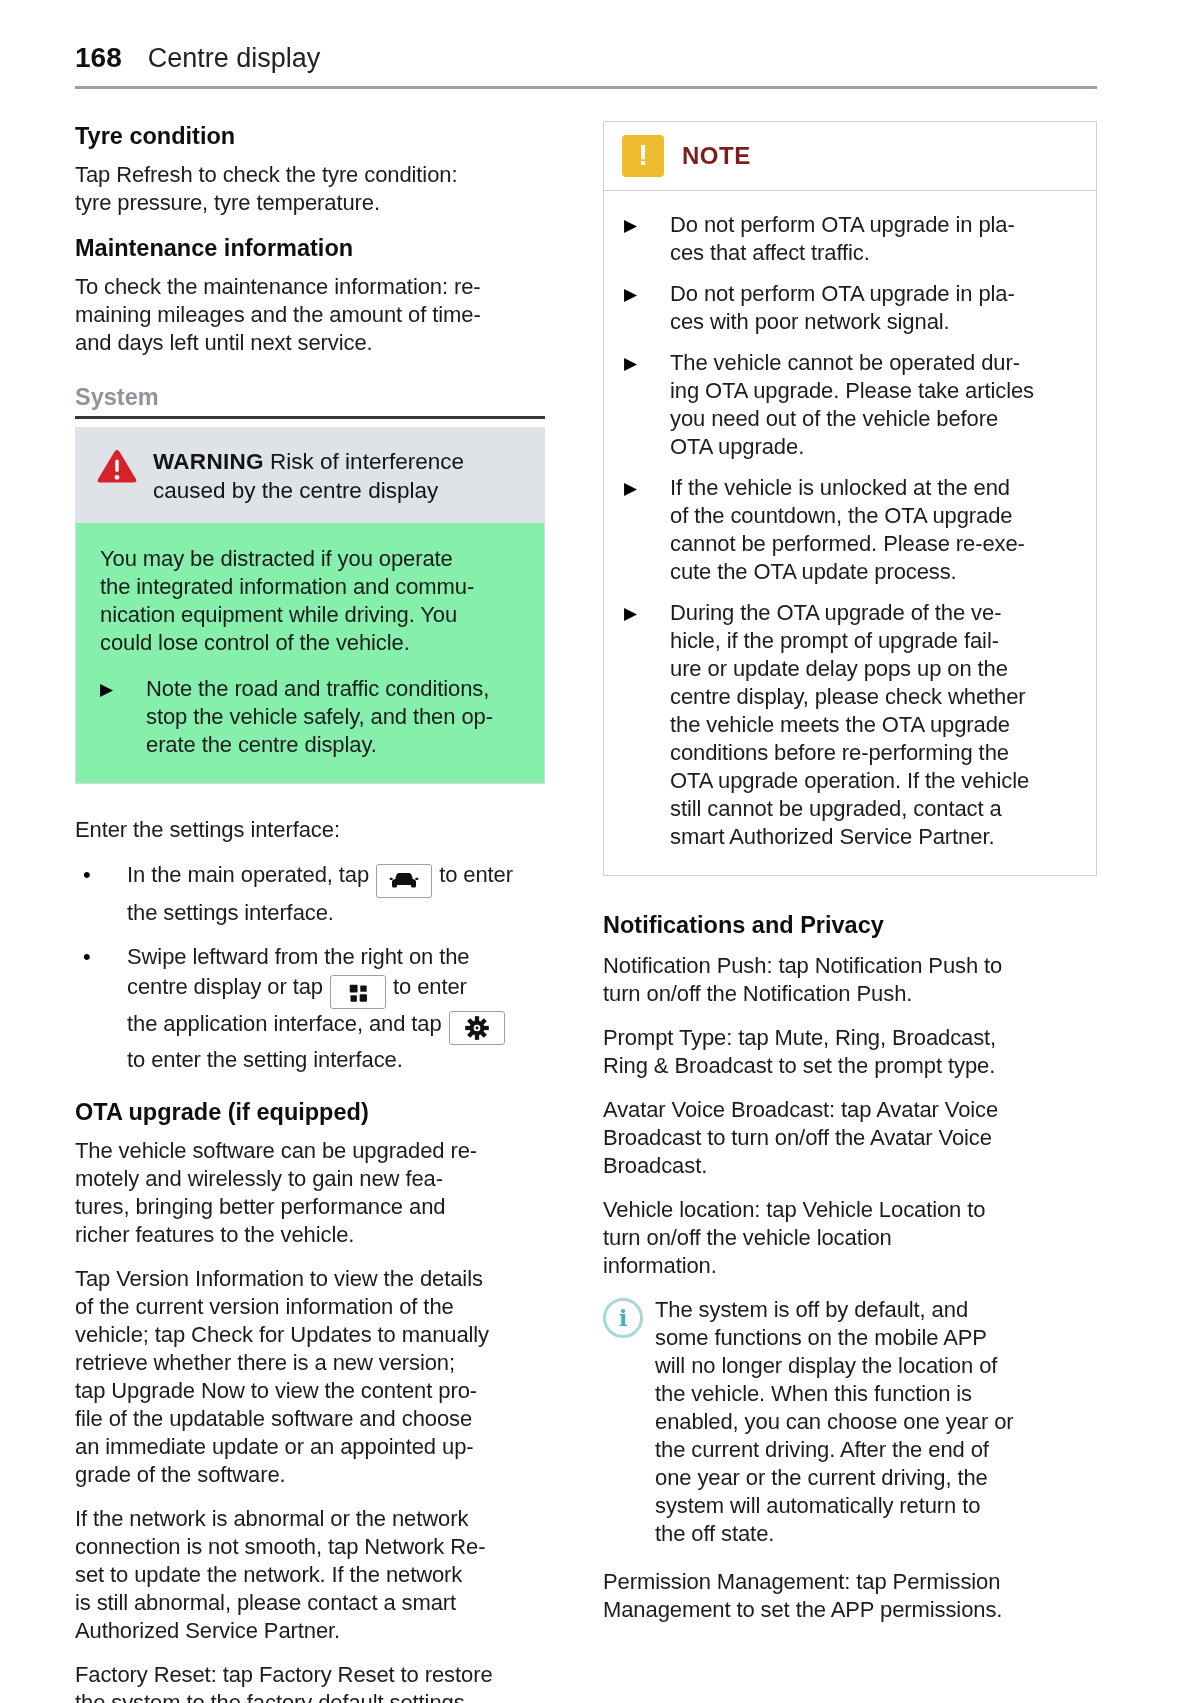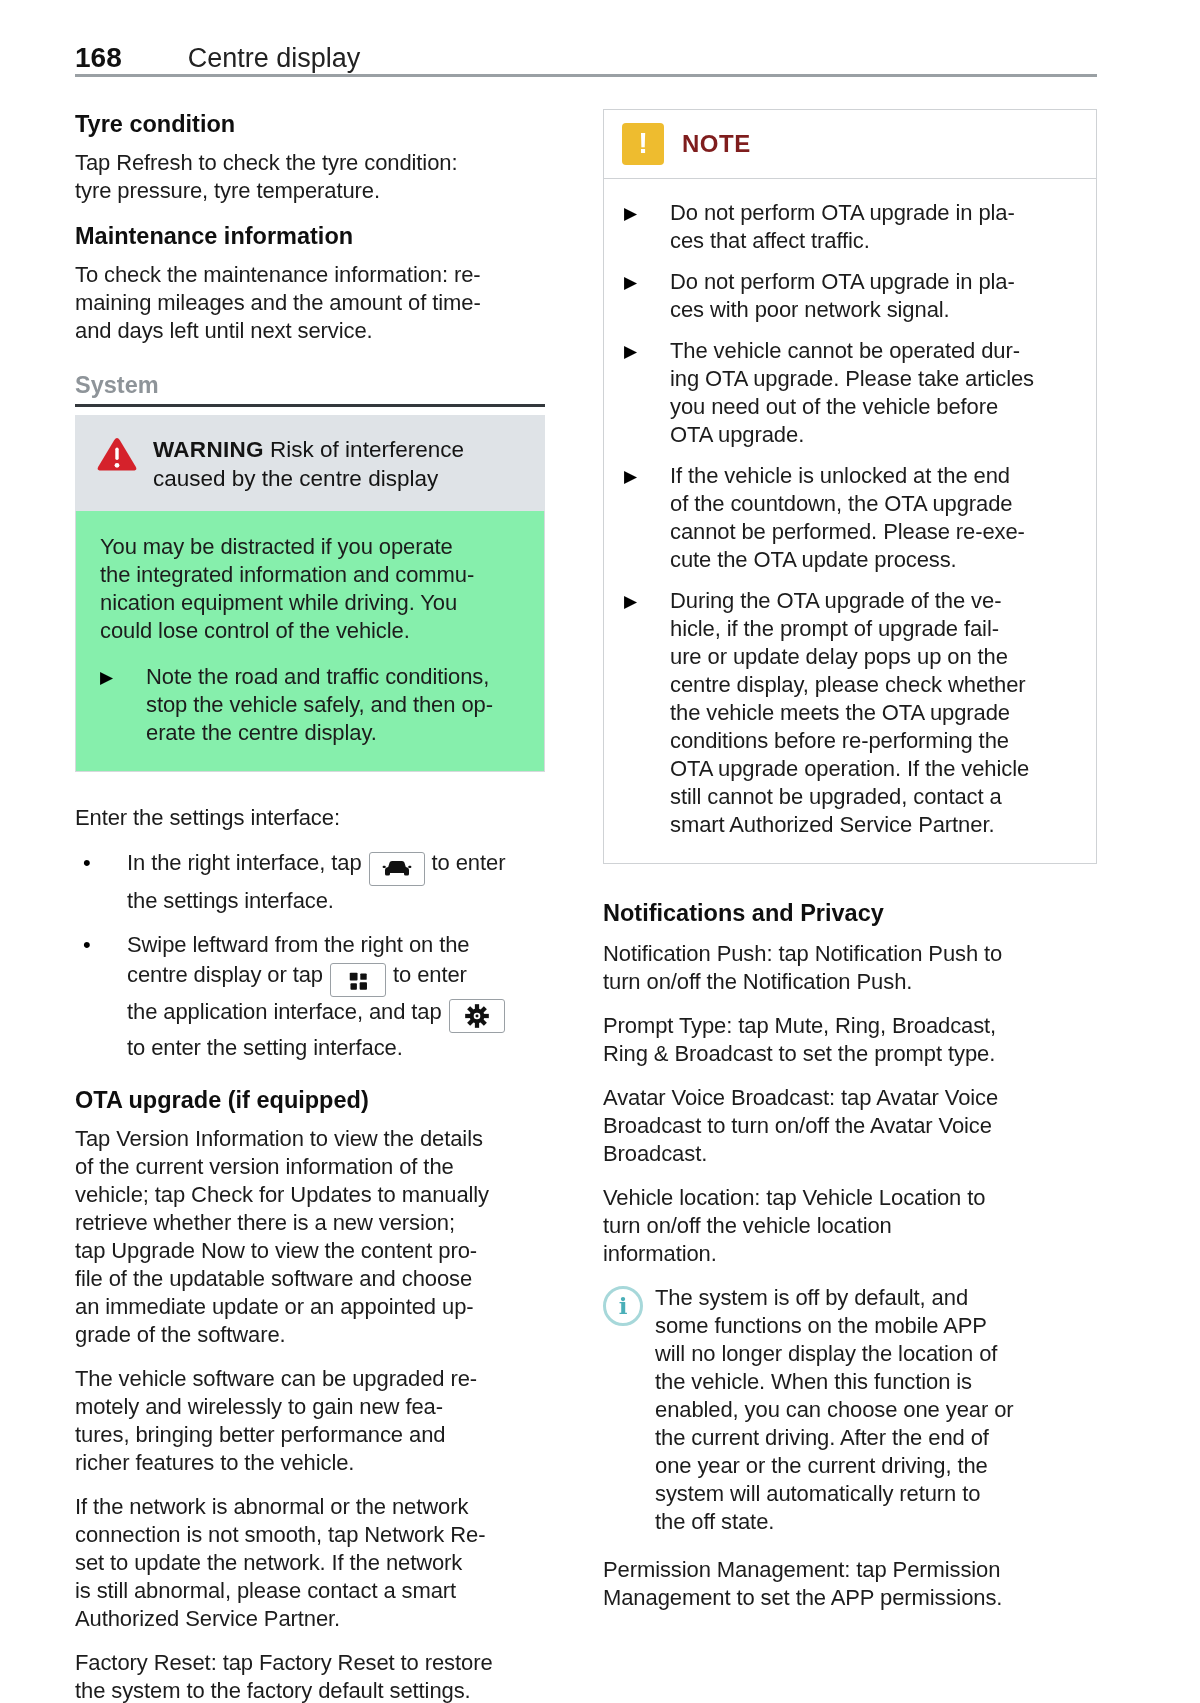--- a/index.html
+++ b/index.html
@@ -1,18 +1,18 @@
 <!DOCTYPE html>
 <html><head>
 <meta charset="utf-8">
 <style>
   html,body{margin:0;padding:0;width:1200px;height:1703px;overflow:hidden;background:#ffffff;}
   body{font-family:"Liberation Sans","DejaVu Sans",sans-serif;color:#1c1c1c;-webkit-font-smoothing:antialiased;}
   .page-inner{margin:0 103px 0 75px;}
-  .page-header{display:flex;align-items:baseline;gap:66px;padding-top:42px;border-bottom:3px solid #9aa0a4;text-align:center;}
+  .page-header{display:flex;align-items:baseline;gap:26px;padding-top:42px;padding-bottom:12px;border-bottom:3px solid #9aa0a4;text-align:center;}
   .page-number{font-size:28px;font-weight:bold;color:#111;}
   .page-title{font-size:27px;color:#222;}
   .columns{display:flex;gap:58px;margin-top:32px;}
   .col-left{width:470px;flex:none;}
   .col-right{width:494px;flex:none;}
   .pre{white-space:pre-line;}
   .body-p{font-size:22px;line-height:28px;letter-spacing:-0.1px;margin:0 0 16px 0;color:#1c1c1c;}
   .h-bold{font-size:23.5px;font-weight:bold;color:#0f0f0f;margin:4px 0 10px 0;line-height:30px;}
   .h-gray{font-size:23.5px;font-weight:bold;color:#8e9499;margin:26px 0 0 0;padding-bottom:5px;border-bottom:3px solid #33383c;line-height:28px;}
   
@@ -96,21 +96,21 @@
 stop the vehicle safely, and then op-
 erate the centre display.</div>
           </div>
         </div>
       </div>
 
       <p class="body-p">Enter the settings interface:</p>
 
       <div class="dot-item">
         <span class="dot">•</span>
-        <div class="dot-text pre"><span>In the right interface, tap</span><span class="icon-box"><svg width="30" height="20" viewBox="0 0 30 20" fill="#111">
+        <div class="dot-text pre"><span>In the main operated, tap</span><span class="icon-box"><svg width="30" height="20" viewBox="0 0 30 20" fill="#111">
                 <path d="M6.2 8 L7.6 3.6 Q8.1 2 10 2 L20 2 Q21.9 2 22.4 3.6 L23.8 8 Q27 8.6 27 11.2 L27 15 Q27 16.6 25.4 16.6 L23.6 16.6 Q22 16.6 22 15 L22 14 L8 14 L8 15 Q8 16.6 6.4 16.6 L4.6 16.6 Q3 16.6 3 15 L3 11.2 Q3 8.6 6.2 8 Z"></path>
                 <rect x="0.6" y="6.8" width="3.2" height="2.2" rx="1.1"></rect>
                 <rect x="26.2" y="6.8" width="3.2" height="2.2" rx="1.1"></rect>
               </svg></span><span>to enter
 the settings interface.</span></div>
       </div>
 
       <div class="dot-item">
         <span class="dot">•</span>
         <div class="dot-text pre"><span>Swipe leftward from the right on the
@@ -146,32 +146,32 @@
                     <rect x="-2.3" y="-12.8" width="4.6" height="7"></rect>
                   </g>
                 </g>
                 <circle r="3.6" fill="#fff"></circle>
                 <circle r="1.6" fill="#111"></circle>
               </svg></span><span>
 to enter the setting interface.</span></div>
       </div>
 
       <div class="h-bold ota-h">OTA upgrade (if equipped)</div>
+      <p class="body-p pre">The vehicle software can be upgraded re-
+motely and wirelessly to gain new fea-
+tures, bringing better performance and
+richer features to the vehicle.</p>
       <p class="body-p pre">Tap Version Information to view the details
 of the current version information of the
 vehicle; tap Check for Updates to manually
 retrieve whether there is a new version;
 tap Upgrade Now to view the content pro-
 file of the updatable software and choose
 an immediate update or an appointed up-
 grade of the software.</p>
-      <p class="body-p pre">The vehicle software can be upgraded re-
-motely and wirelessly to gain new fea-
-tures, bringing better performance and
-richer features to the vehicle.</p>
       <p class="body-p pre">If the network is abnormal or the network
 connection is not smooth, tap Network Re-
 set to update the network. If the network
 is still abnormal, please contact a smart
 Authorized Service Partner.</p>
       <p class="body-p pre">Factory Reset: tap Factory Reset to restore
 the system to the factory default settings.</p>
 
     </div>
 

